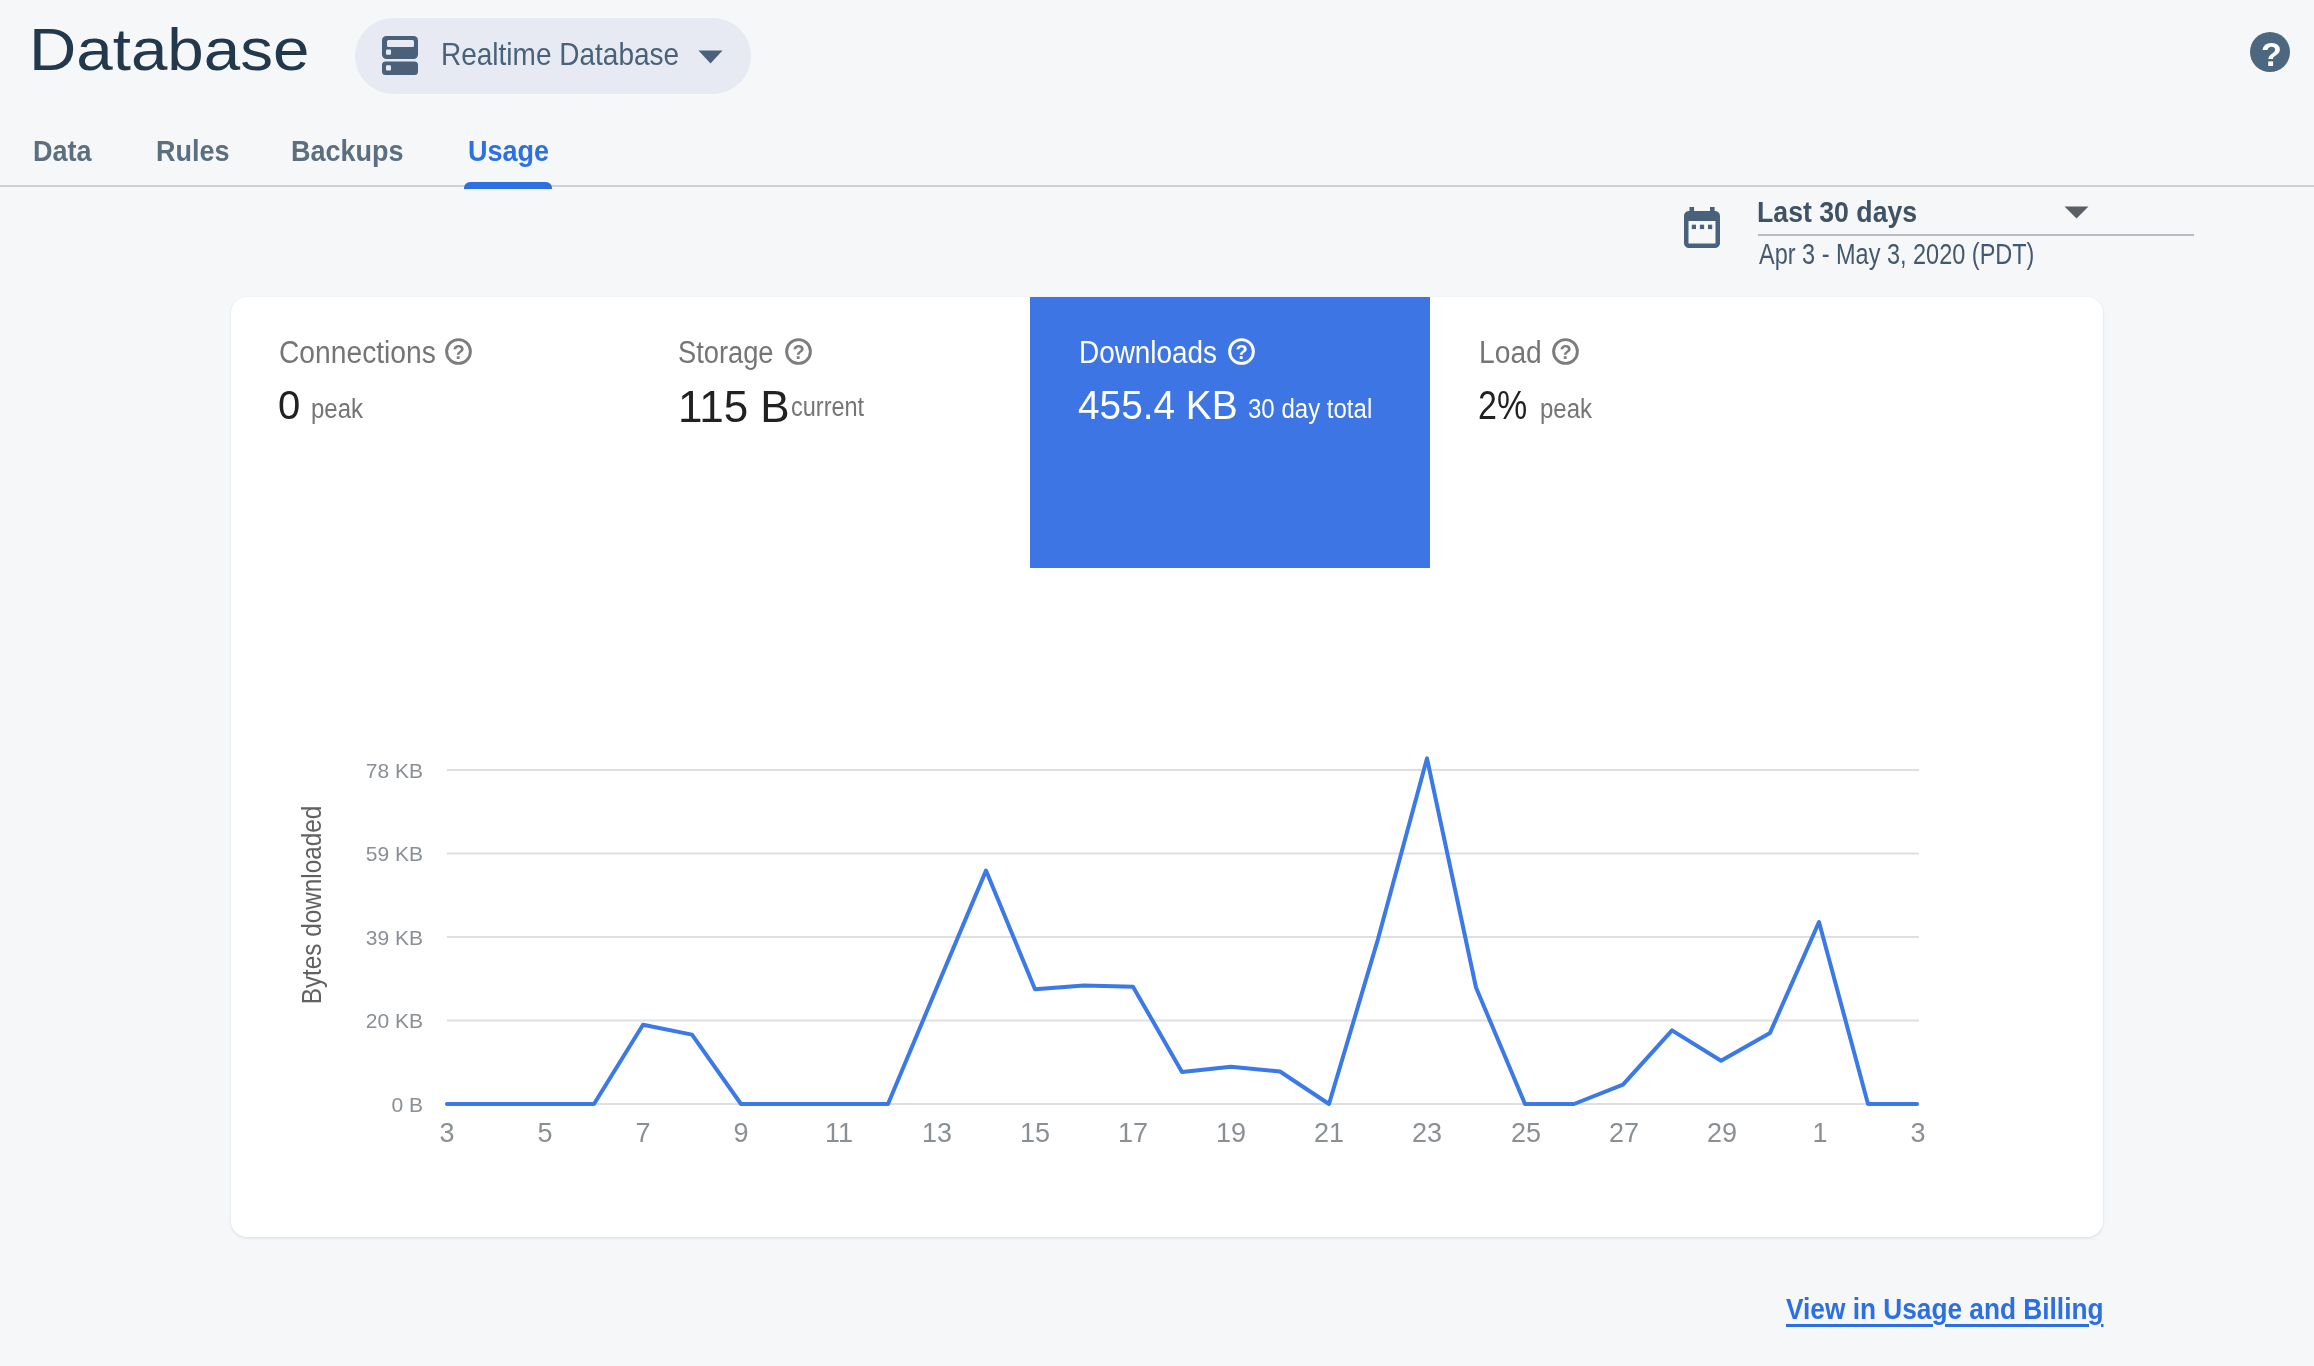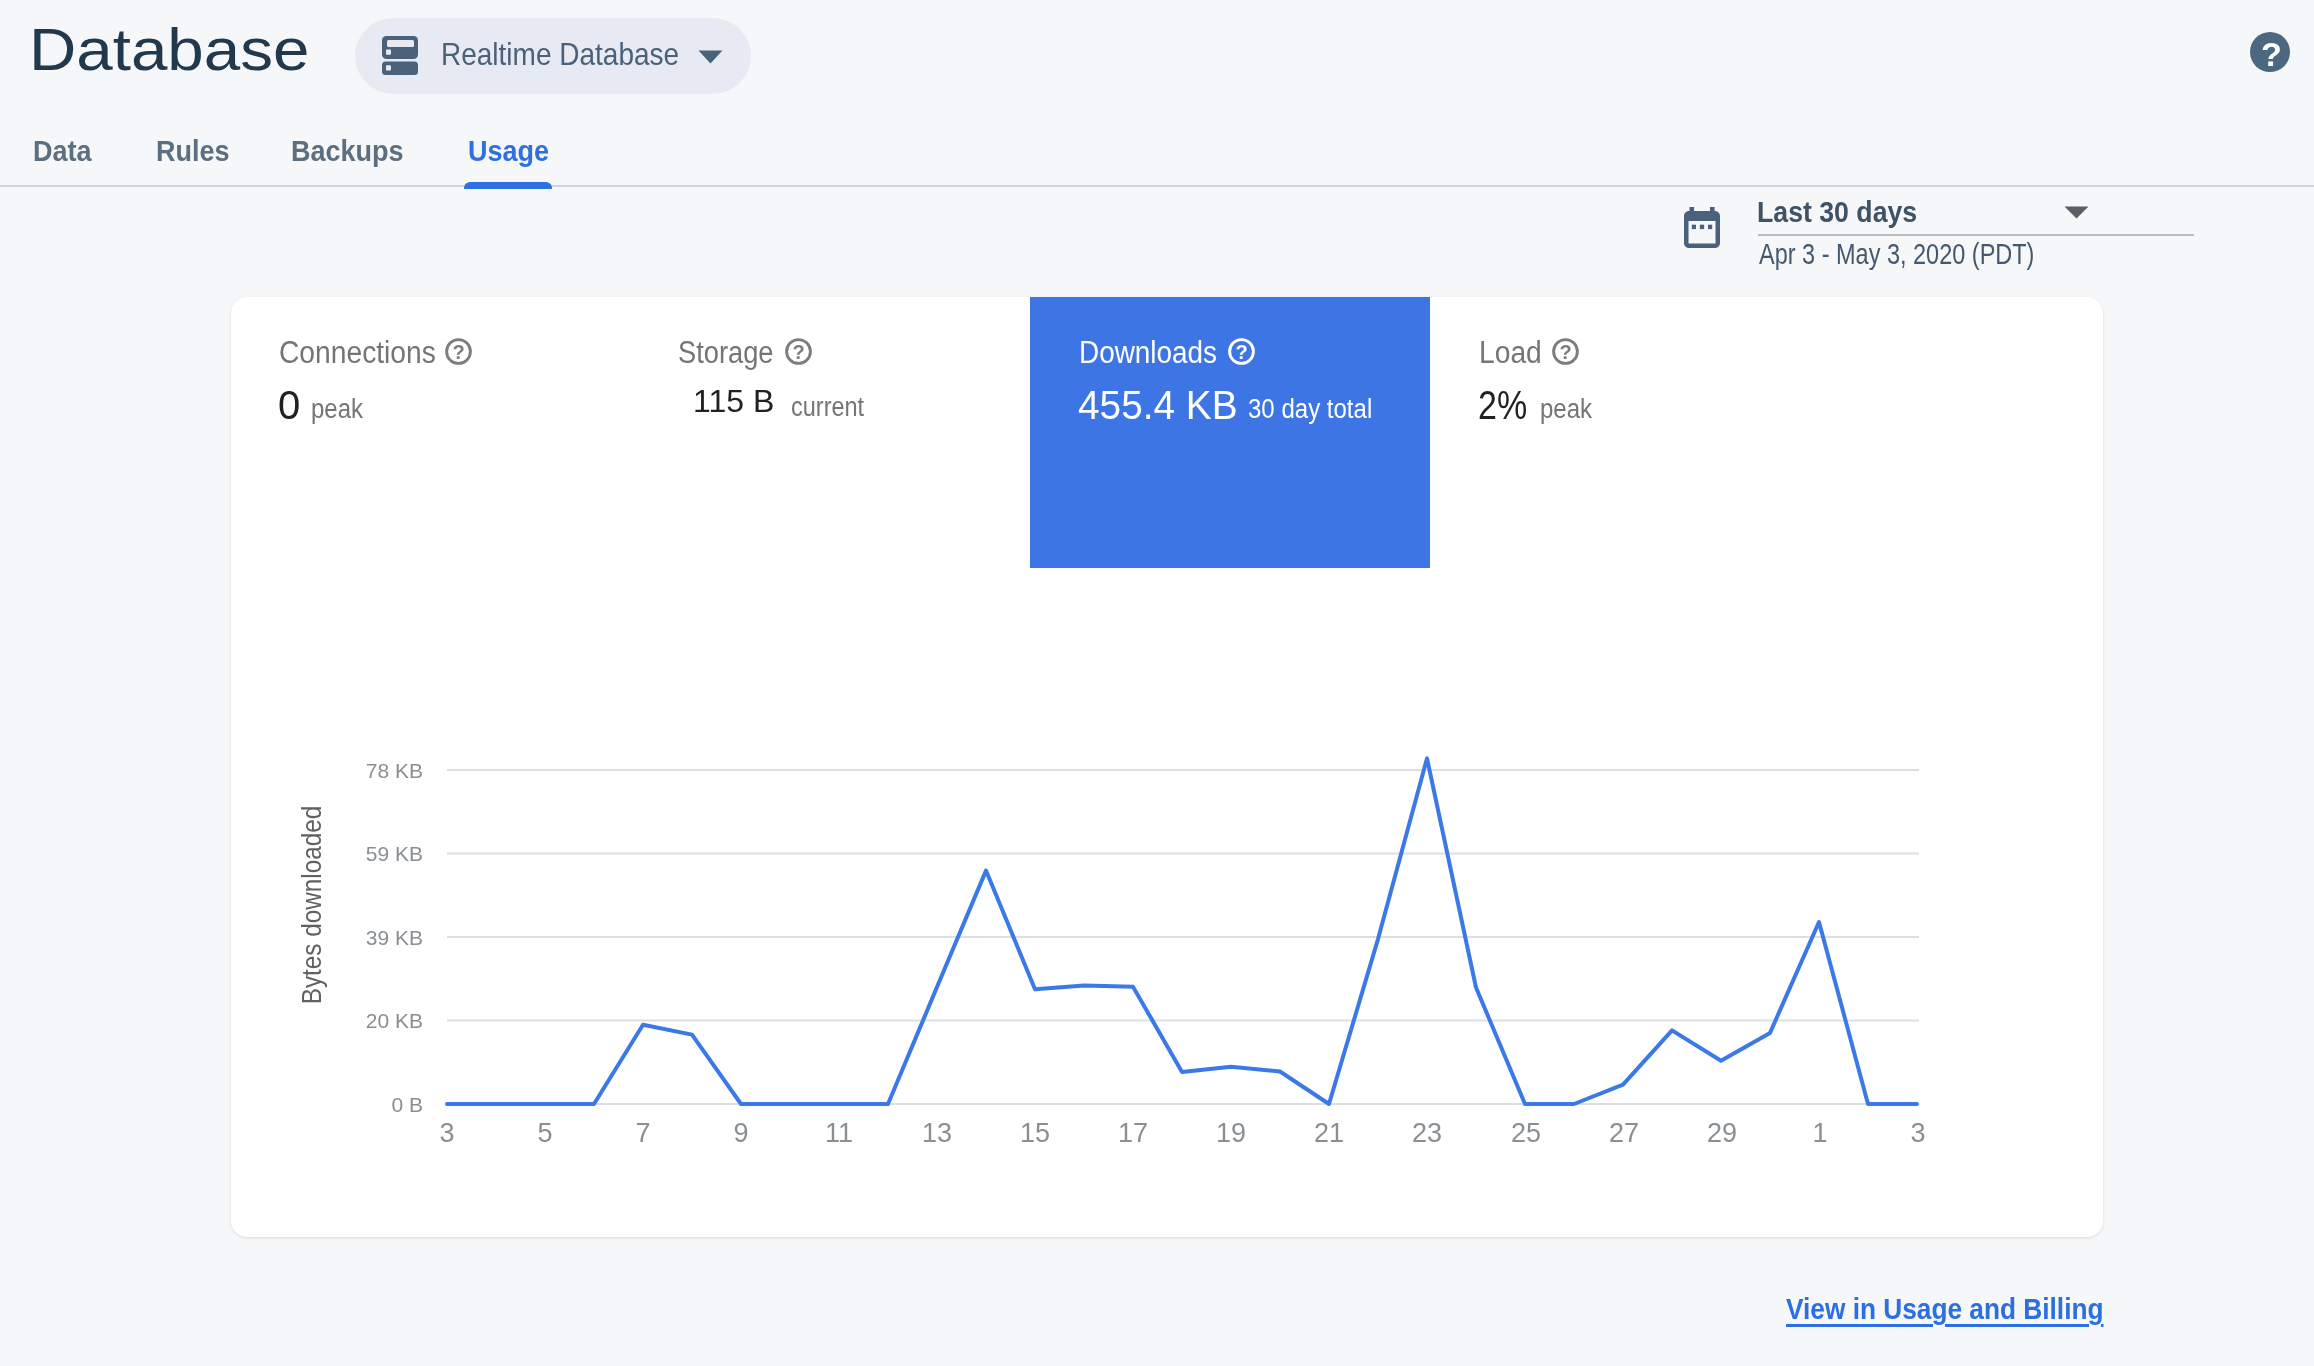--- a/index.html
+++ b/index.html
@@ -70,21 +70,21 @@
 <svg class="abs" style="left:1227.5px;top:338px;" width="27" height="27" viewBox="0 0 27 27">
     <circle cx="13.5" cy="13.5" r="11.9" fill="none" stroke="#ffffff" stroke-width="2.9"></circle>
     <text x="13.7" y="20.6" font-size="20" font-weight="bold" text-anchor="middle" fill="#ffffff" font-family="Liberation Sans, sans-serif">?</text>
   </svg>
 <svg class="abs" style="left:1552px;top:338.3px;" width="27" height="27" viewBox="0 0 27 27">
     <circle cx="13.5" cy="13.5" r="11.9" fill="none" stroke="#7d7d7d" stroke-width="2.9"></circle>
     <text x="13.7" y="20.6" font-size="20" font-weight="bold" text-anchor="middle" fill="#7d7d7d" font-family="Liberation Sans, sans-serif">?</text>
   </svg>
 
 <div class="t" id="val1" style="left:278px;top:385px;font-size:40px;color:#212121;">0</div>
-<div class="t" id="val2" style="left:693px;top:385px;font-size:32px;color:#212121;">115 B</div>
+<div class="t" id="val2" style="left:678px;top:385px;font-size:44px;color:#212121;">115 B</div>
 <div class="t" id="val3" style="left:1078px;top:385px;font-size:40px;color:#ffffff;transform:scaleX(0.97);">455.4 KB</div>
 <div class="t" id="val4" style="left:1478px;top:385px;font-size:40px;color:#212121;transform:scaleX(0.85);">2%</div>
 
 <div class="t" id="sec1" style="left:311px;top:396px;font-size:27px;color:#757575;transform:scaleX(0.89);">peak</div>
 <div class="t" id="sec2" style="left:791px;top:394px;font-size:27px;color:#757575;transform:scaleX(0.87);">current</div>
 <div class="t" id="sec3" style="left:1248px;top:396px;font-size:27px;color:#ffffff;transform:scaleX(0.89);">30 day total</div>
 <div class="t" id="sec4" style="left:1540px;top:396px;font-size:27px;color:#757575;transform:scaleX(0.89);">peak</div>
 
 <svg class="abs" style="left:231px;top:297px;" width="1872" height="940" viewBox="0 0 1872 940">
   <g stroke="#dde0e3" stroke-width="2">

